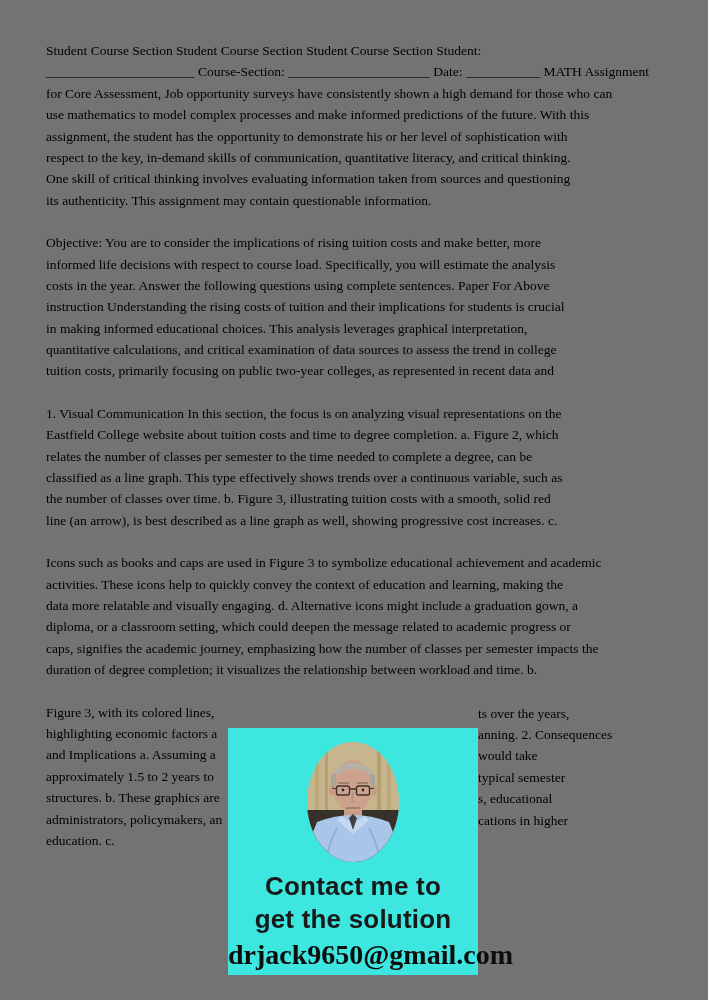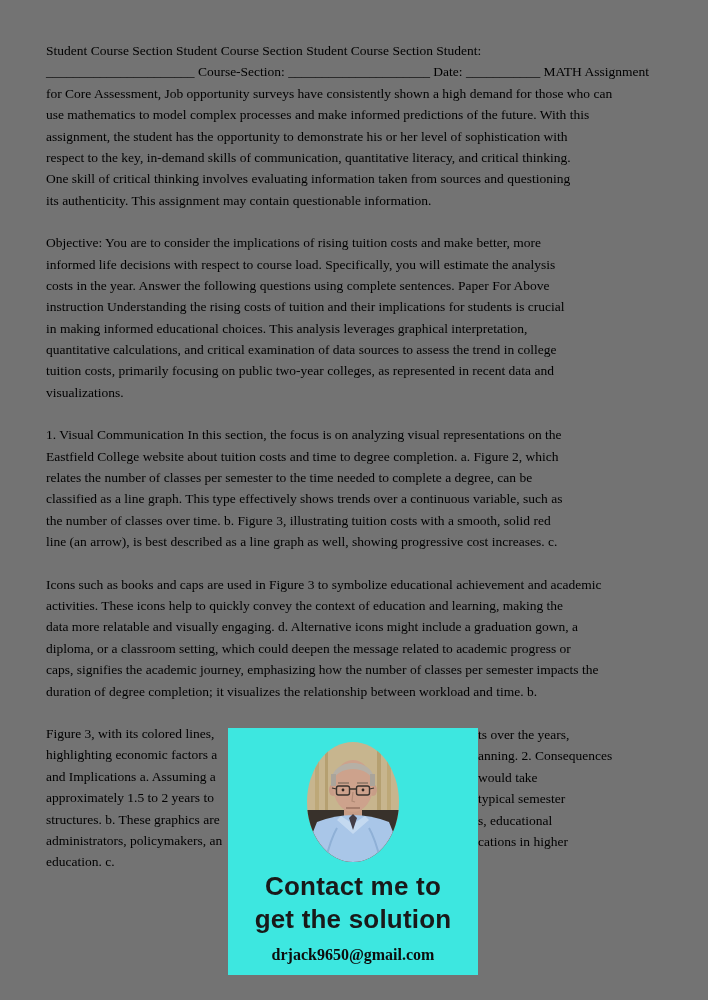--- a/index.html
+++ b/index.html
@@ -28,21 +28,21 @@
     margin:14px auto 0 auto;
   }
   #photo-oval svg{display:block;}
   .overlay-title{
     font-family:"Liberation Sans","DejaVu Sans",sans-serif;
     font-weight:700;font-size:26px;line-height:33px;color:#191919;
     margin-top:8px;letter-spacing:0.2px;
   }
   .overlay-email{
     font-family:"Liberation Serif","DejaVu Serif",serif;
-    font-weight:700;font-size:16px;line-height:26px;color:#0d0d0d;
+    font-weight:700;font-size:28px;line-height:26px;color:#0d0d0d;
     margin-top:6px;
   }
 </style>
 </head>
 <body>
 
 <div id="page">
 
   <div id="body-text">
 
@@ -57,21 +57,20 @@
         <div class="line">its authenticity. This assignment may contain questionable information.</div>
       </div>
       <div class="para">
         <div class="line">Objective: You are to consider the implications of rising tuition costs and make better, more</div>
         <div class="line">informed life decisions with respect to course load. Specifically, you will estimate the analysis</div>
         <div class="line">costs in the year. Answer the following questions using complete sentences. Paper For Above</div>
         <div class="line">instruction Understanding the rising costs of tuition and their implications for students is crucial</div>
         <div class="line">in making informed educational choices. This analysis leverages graphical interpretation,</div>
         <div class="line">quantitative calculations, and critical examination of data sources to assess the trend in college</div>
         <div class="line">tuition costs, primarily focusing on public two-year colleges, as represented in recent data and</div>
-        <div class="line">visualizations.</div>
       </div>
       <div class="para">
         <div class="line">1. Visual Communication In this section, the focus is on analyzing visual representations on the</div>
         <div class="line">Eastfield College website about tuition costs and time to degree completion. a. Figure 2, which</div>
         <div class="line">relates the number of classes per semester to the time needed to complete a degree, can be</div>
         <div class="line">classified as a line graph. This type effectively shows trends over a continuous variable, such as</div>
         <div class="line">the number of classes over time. b. Figure 3, illustrating tuition costs with a smooth, solid red</div>
         <div class="line">line (an arrow), is best described as a line graph as well, showing progressive cost increases. c.</div>
       </div>
       <div class="para">

